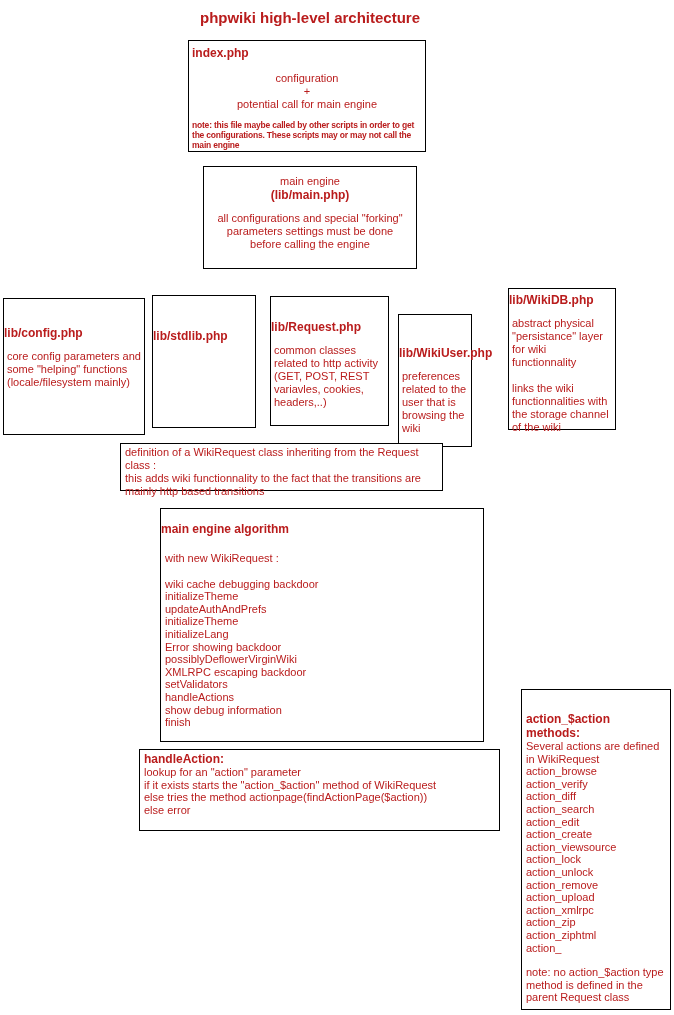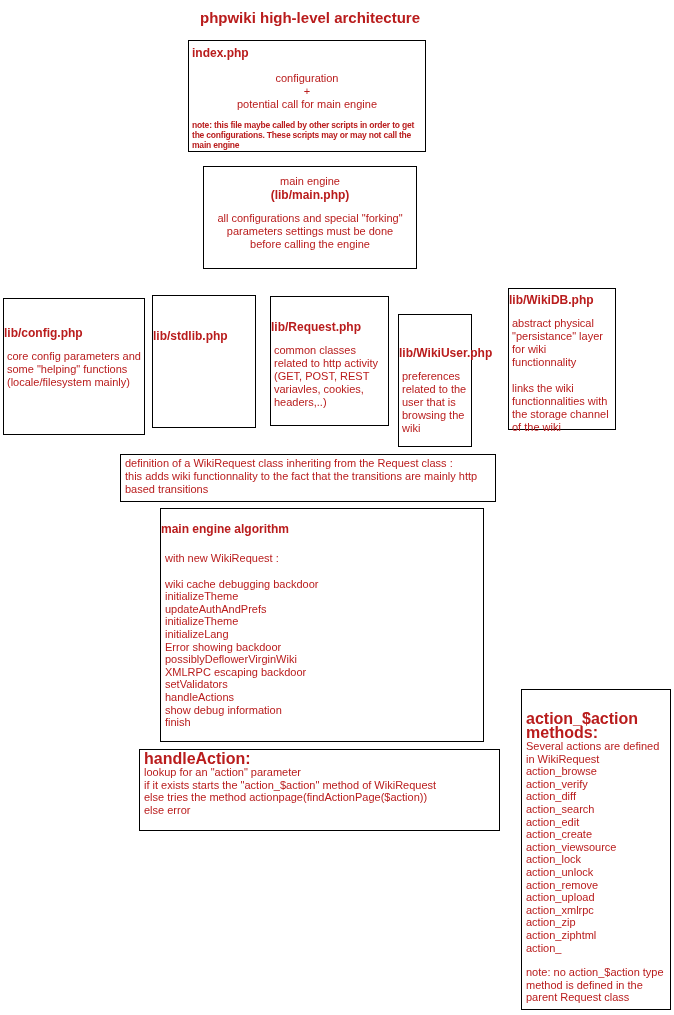--- a/index.html
+++ b/index.html
@@ -9,21 +9,21 @@
   }
   .page-title{
     position:absolute;left:0;top:9px;width:620px;text-align:center;
     font-size:15px;font-weight:bold;letter-spacing:0px;
   }
   .box{
     position:absolute;background:#fff;border:1px solid #000;
     box-sizing:border-box;font-size:11px;line-height:12.6px;
   }
   .bt{font-weight:bold;font-size:12px;line-height:14px;}
-  .bt-left{font-weight:bold;font-size:16px;text-align:left;line-height:14px;}
+  .bt-left{font-weight:bold;font-size:12px;text-align:left;line-height:14px;}
   .pre{white-space:pre-line;}
   .ctr{text-align:center;}
   .pad{padding-left:3px;padding-right:2px;}
   .note-small{font-size:8.5px;font-weight:bold;line-height:10px;letter-spacing:-0.2px;}
 
   #box-index{left:188px;top:40px;width:238px;height:112px;padding:5px 3px 0 3px;}
   #box-index .body{margin-top:12px;line-height:13px;}
   #box-index .note{margin-top:9px;text-align:left;}
 
   #box-main-engine{left:203px;top:166px;width:214px;height:103px;padding-top:8px;}
@@ -33,21 +33,21 @@
 
   #box-config{left:3px;top:298px;width:142px;height:137px;padding-top:27px;}
   #box-stdlib{left:152px;top:295px;width:104px;height:133px;padding-top:33px;}
   #box-request{left:258px;top:296px;width:119px;height:130px;padding-top:23px;margin-left:12px;}
   #box-wikiuser{left:398px;top:294px;width:74px;height:133px;padding-top:31px;margin-top:20px;}
   #box-wikidb{left:508px;top:288px;width:108px;height:142px;padding-top:4px;}
   .lib-body{margin-top:10px;text-align:left;line-height:13px;}
   #box-wikidb .lib-body{margin-top:10px;}
   #box-wikidb .lib-body2{margin-top:13px;text-align:left;line-height:13px;}
 
-  #box-def{left:120px;top:454px;width:376px;height:48px;padding:2px 4px;line-height:13px;}
+  #box-def{left:120px;top:443px;width:323px;height:48px;padding:2px 4px;line-height:13px;}
 
   #box-algo{left:160px;top:508px;width:324px;height:234px;padding-top:13px;}
   #box-algo .intro{margin-top:16px;padding-left:4px;}
   #box-algo .steps{margin-top:13px;padding-left:4px;}
 
   #box-handle{left:139px;top:749px;width:361px;height:82px;padding:2px 4px;}
   #box-handle .lines{line-height:12.7px;}
 
   #box-actions{left:521px;top:689px;width:150px;height:321px;padding:22px 4px 0 4px;}
   #box-actions .intro{line-height:12.6px;}

